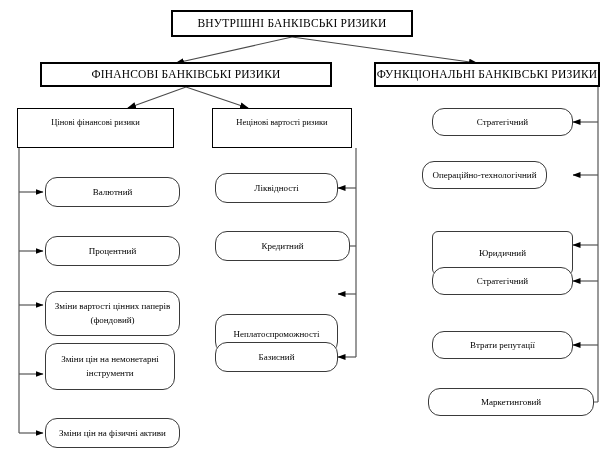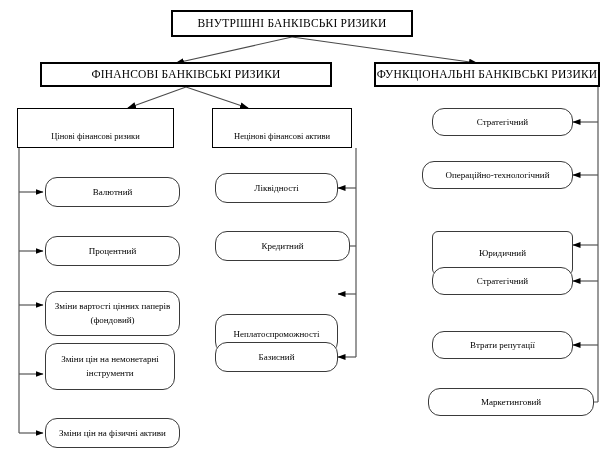--- a/index.html
+++ b/index.html
@@ -46,21 +46,21 @@
     letter-spacing: 0.2px;
   }
   .lvl-top.title-main {
     font-size: 11.5px;
   }
   
   .lvl-group {
     border: 1.6px solid #000000;
     font-size: 8.5px;
     align-items: flex-end;
-    padding-bottom: 6px;
+    padding-bottom: 20px;
   }
   
   .lvl-leaf {
     border: 1px solid #3a3a3a;
     border-radius: 12px;
     font-size: 9px;
     padding: 2px 6px;
   }
   .lvl-leaf.two-line {
     line-height: 1.5;
@@ -120,21 +120,21 @@
   </svg>
 
   <div class="node lvl-top title-main" style="left:171px; top:10px; width:242px; height:27px;">ВНУТРІШНІ БАНКІВСЬКІ РИЗИКИ</div>
 
   <div class="node lvl-top" style="left:40px; top:62px; width:292px; height:25px;">ФІНАНСОВІ БАНКІВСЬКІ РИЗИКИ</div>
 
   <div class="node lvl-top" style="left:374px; top:62px; width:226px; height:25px;">ФУНКЦІОНАЛЬНІ БАНКІВСЬКІ РИЗИКИ</div>
 
   <div class="node lvl-group" style="left:17px; top:108px; width:157px; height:40px;">Цінові фінансові ризики</div>
 
-  <div class="node lvl-group" style="left:212px; top:108px; width:140px; height:40px;">Нецінові фінансові активи</div>
+  <div class="node lvl-group" style="left:212px; top:108px; width:140px; height:40px;">Нецінові вартості ризики</div>
 
   <div class="node lvl-leaf" style="left:45px; top:177px; width:135px; height:30px;">Валютний</div>
 
   <div class="node lvl-leaf" style="left:45px; top:236px; width:135px; height:30px;">Процентний</div>
 
   <div class="node lvl-leaf two-line" style="left:45px; top:291px; width:135px; height:45px;">Зміни вартості цінних паперів (фондовий)</div>
 
   <div class="node lvl-leaf two-line" style="left:45px; top:343px; width:130px; height:47px;">Зміни цін на немонетарні інструменти</div>
 
   <div class="node lvl-leaf" style="left:45px; top:418px; width:135px; height:30px;">Зміни цін на фізичні активи</div>
@@ -142,21 +142,21 @@
   <div class="node lvl-leaf" style="left:215px; top:173px; width:123px; height:30px;">Ліквідності</div>
 
   <div class="node lvl-leaf" style="left:215px; top:231px; width:135px; height:30px;">Кредитний</div>
 
   <div class="node lvl-leaf" style="left:215px; top:286px; width:123px; height:40px;margin-top:28px;">Неплатоспроможності</div>
 
   <div class="node lvl-leaf" style="left:215px; top:342px; width:123px; height:30px;">Базисний</div>
 
   <div class="node lvl-leaf" style="left:432px; top:108px; width:141px; height:28px;">Стратегічний</div>
 
-  <div class="node lvl-leaf" style="left:422px; top:161px; width:151px; height:28px;">Операційно-технологічний</div>
+  <div class="node lvl-leaf" style="left:422px; top:161px; width:125px; height:28px;">Операційно-технологічний</div>
 
   <div class="node lvl-leaf" style="left:432px; top:231px; width:141px; height:44px;border-radius:6px;">Юридичний</div>
 
   <div class="node lvl-leaf" style="left:432px; top:267px; width:141px; height:28px;">Стратегічний</div>
 
   <div class="node lvl-leaf" style="left:432px; top:331px; width:141px; height:28px;">Втрати репутації</div>
 
   <div class="node lvl-leaf" style="left:428px; top:388px; width:166px; height:28px;">Маркетинговий</div>
 
 </div>

